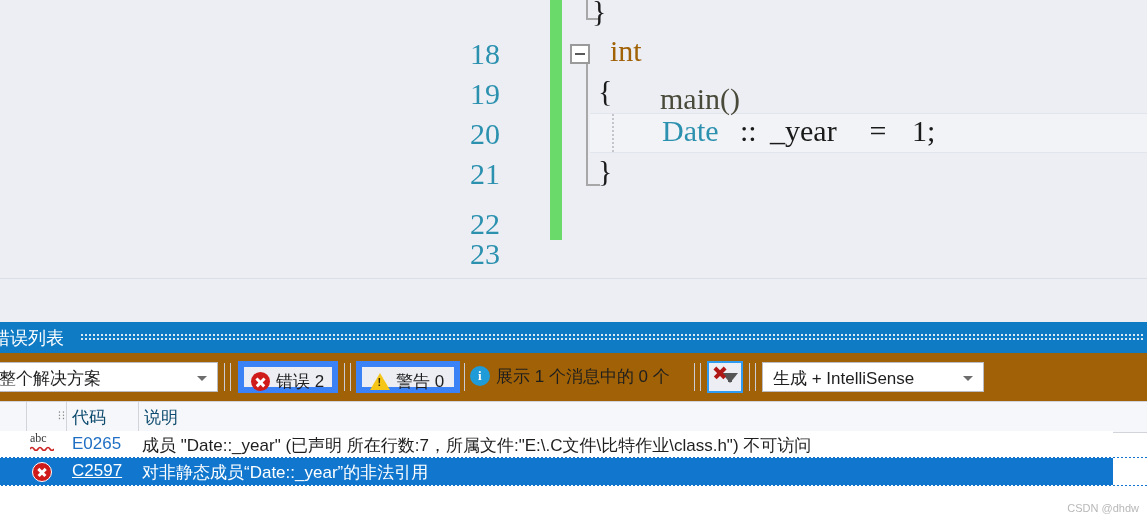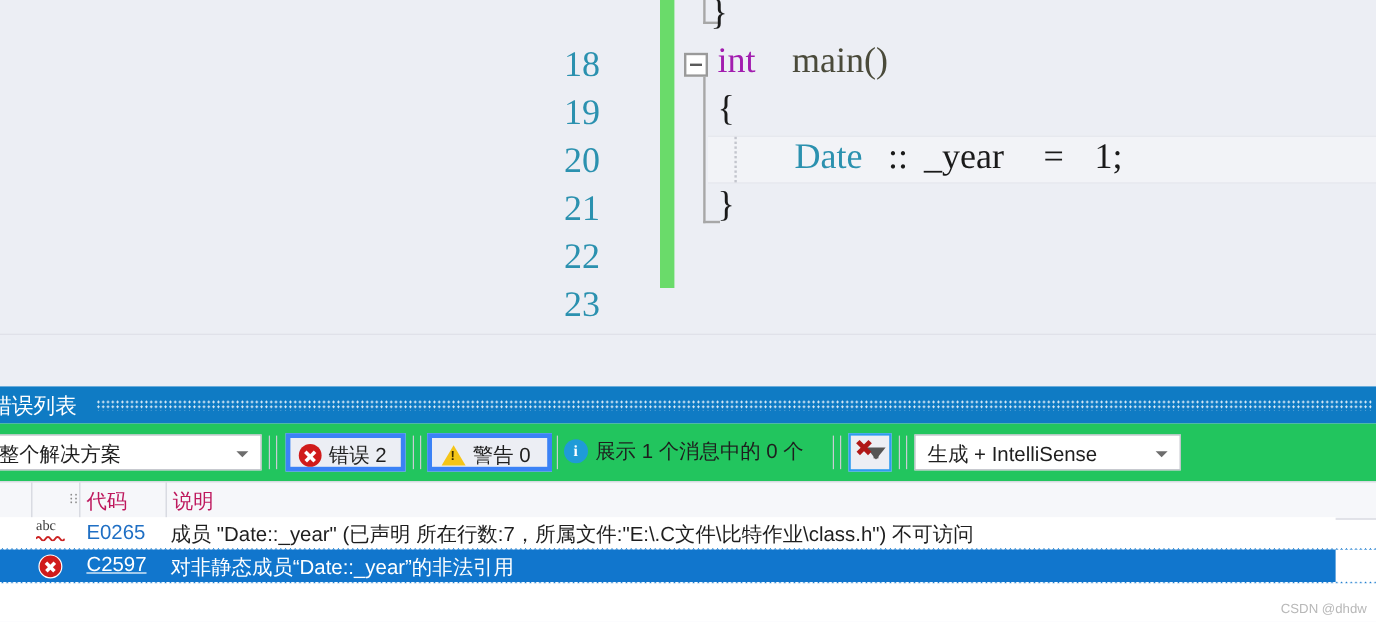--- a/index.html
+++ b/index.html
@@ -63,24 +63,24 @@
     position: absolute;
     border-left: 2px solid #a7a7a7;
   }
   .codetext {
     position: absolute;
     font-family: "Liberation Serif", serif;
     font-size: 30px;
     color: #1a1a1a;
     white-space: pre;
   }
-  .kw { color: #a21caf; }
+  .kw { color: #a16207; margin-left: 12px; }
   .typ { color: #2b91af; }
   .brace { color: #1a1a1a; }
-  .fn { color: #4a4a3a; }
+  .fn { color: #4a4a3a; margin-top: 48px; }
 
   .collapse-box {
     position: absolute;
     width: 20px;
     height: 20px;
     border: 2px solid #9a9a9a;
     background: #ffffff;
     box-sizing: border-box;
   }
   .collapse-box::before {
@@ -181,21 +181,21 @@
     background-image:
       radial-gradient(circle, rgba(255,255,255,.85) 0.8px, transparent 1px);
     background-size: 4px 4px;
     background-position: 0 0;
   }
   .panel-toolbar {
     position: absolute;
     left: 0; top: 31px;
     width: 1147px;
     height: 48px;
-    background: #22c55e;
+    background: #a16207;
   }
   .scope-combo {
     position: absolute;
     left: -10px;
     top: 9px;
     width: 228px;
     height: 30px;
     background: #ffffff;
     border: 1px solid #b9bcc4;
     box-sizing: border-box;
@@ -222,21 +222,21 @@
     top: 10px;
     width: 1px;
     height: 28px;
     background: #c9ccd4;
   }
   .tgl-btn {
     position: absolute;
     top: 8px;
     height: 32px;
     background: #eceef4;
-    border: 4px solid #3b82f6;
+    border: 6px solid #3b82f6;
     box-sizing: border-box;
     cursor: default;
   }
   .tgl-btn .lbl {
     position: absolute;
     top: 3px;
     font-size: 17px;
     color: #1e1e1e;
     white-space: nowrap;
   }
@@ -346,21 +346,21 @@
     width: 1147px;
     height: 30px;
     background: #f6f7fa;
     border-top: 1px solid #d2d4dc;
     border-bottom: 1px solid #d2d4dc;
   }
   .col-head .ch {
     position: absolute;
     top: 4px;
     font-size: 17px;
-    color: #be185d;
+    color: #0c4a6e;
   }
   .col-div {
     position: absolute;
     top: 0;
     width: 1px;
     height: 30px;
     background: #d2d4dc;
   }
   .sort-glyph {
     position: absolute;
@@ -466,21 +466,21 @@
       </div>
       <div class="code-line" style="top:34px;">
         <span class="lineno">19</span>
       </div>
       <div class="code-line" style="top:74px;">
         <span class="lineno">20</span>
       </div>
       <div class="code-line" style="top:114px;">
         <span class="lineno">21</span>
       </div>
-      <div class="code-line" style="top:154px;">
+      <div class="code-line" style="top:164px;">
         <span class="lineno">22</span>
       </div>
       <div class="code-line" style="top:194px;">
         <span class="lineno">23</span>
       </div>
 
       <div class="indent-guide" style="left:586px; top:-14px; height:34px;"></div>
       <div class="indent-guide" style="left:586px; top:18px; width:14px; height:2px; border-left:none; border-top:2px solid #a7a7a7;"></div>
 
       <div class="indent-guide" style="left:586px; top:64px; height:122px;"></div>

